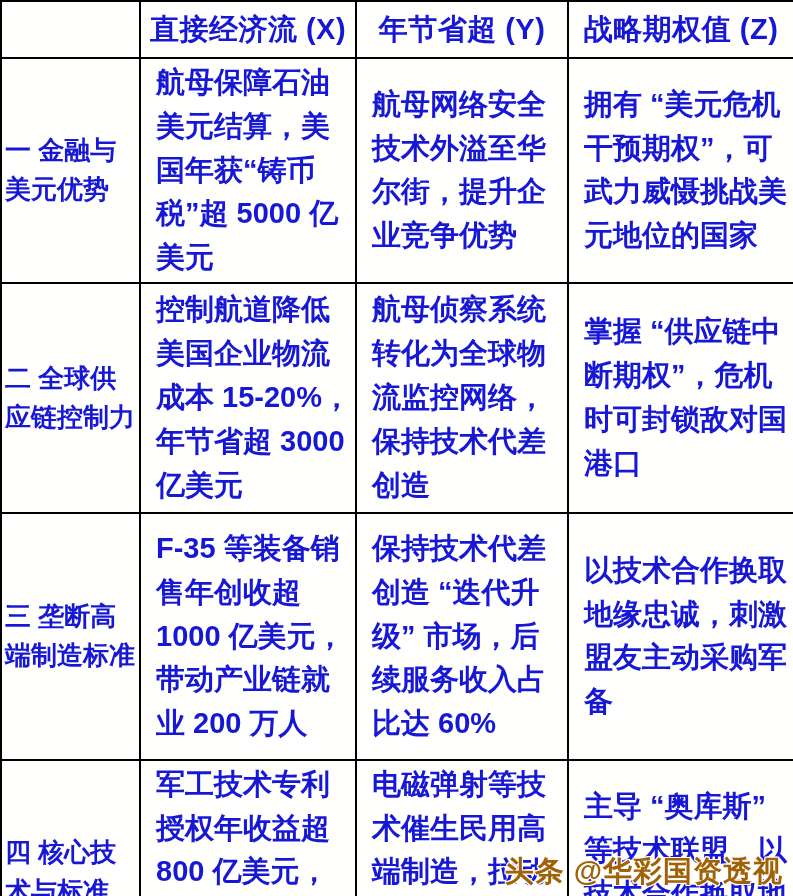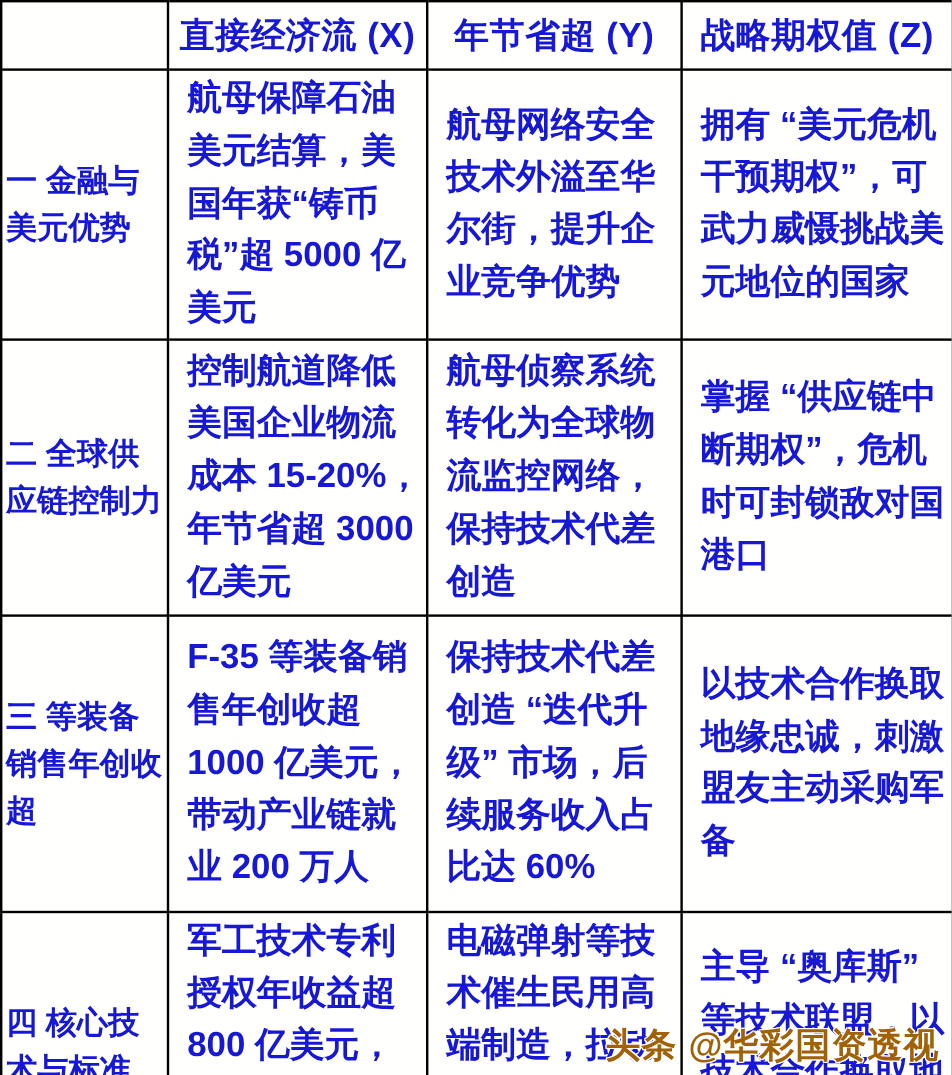--- a/index.html
+++ b/index.html
@@ -97,21 +97,21 @@
       <td class="body-cell">航母网络安全技术外溢至华尔街，提升企业竞争优势</td>
       <td class="body-cell">拥有 “美元危机干预期权”，可武力威慑挑战美元地位的国家</td>
     </tr>
     <tr class="row-2">
       <th class="row-head">二  全球供应链控制力</th>
       <td class="body-cell">控制航道降低美国企业物流成本 15-20%，年节省超 3000 亿美元</td>
       <td class="body-cell">航母侦察系统转化为全球物流监控网络，保持技术代差创造</td>
       <td class="body-cell">掌握 “供应链中断期权”，危机时可封锁敌对国港口</td>
     </tr>
     <tr class="row-3">
-      <th class="row-head">三  等装备销售年创收超</th>
+      <th class="row-head">三  垄断高端制造标准</th>
       <td class="body-cell">F-35 等装备销售年创收超 1000 亿美元，带动产业链就业 200 万人</td>
       <td class="body-cell">保持技术代差创造 “迭代升级” 市场，后续服务收入占比达 60%</td>
       <td class="body-cell">以技术合作换取地缘忠诚，刺激盟友主动采购军备</td>
     </tr>
     <tr class="row-4">
       <th class="row-head">四  核心技术与标准</th>
       <td class="body-cell">军工技术专利授权年收益超 800 亿美元，垄断高端制造标准</td>
       <td class="body-cell">电磁弹射等技术催生民用高端制造，拉动 GDP 增长 1.2%</td>
       <td class="body-cell">主导 “奥库斯” 等技术联盟，以技术合作换取地缘忠诚</td>
     </tr>

